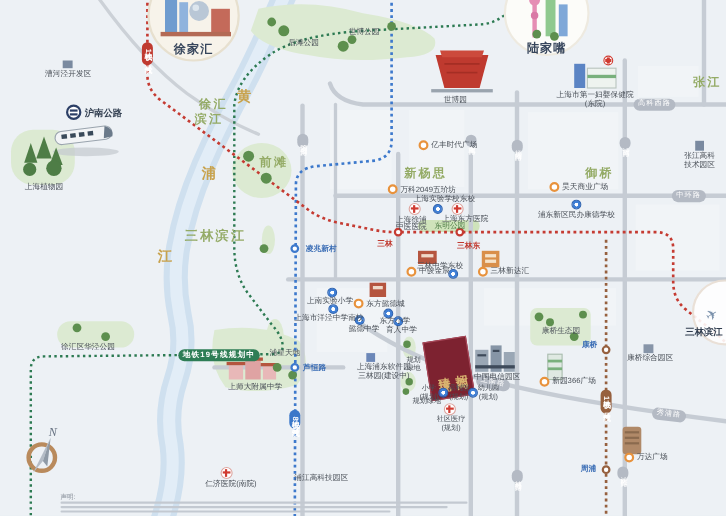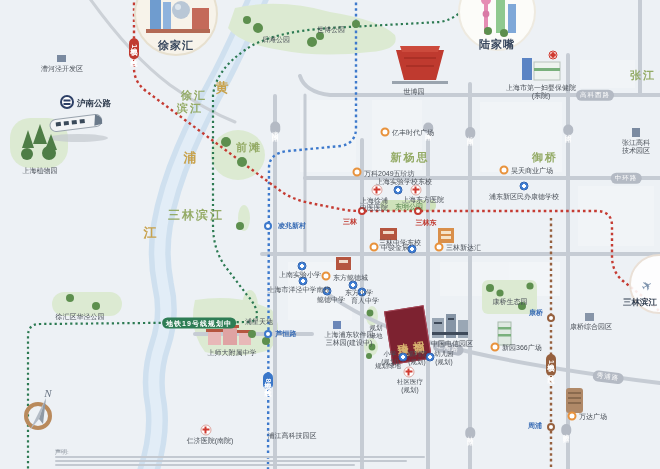--- a/index.html
+++ b/index.html
@@ -245,21 +245,21 @@
     <polygon points="46,398 39,419 43,424" fill="#8f9aa6"></polygon>
   </g>
 </svg>
 
 <div class="area dark" style="left:176px;top:45px">徐家汇</div>
 <div class="area dark" style="left:497px;top:44px">陆家嘴</div>
 <div class="area" style="left:194px;top:95px">徐汇</div>
 <div class="area" style="left:190px;top:108px">滨江</div>
 <div class="area" style="left:249px;top:147px">前滩</div>
 <div class="area" style="left:196px;top:215px;font-size:12px">三林滨江</div>
-<div class="area" style="left:410px;top:157px">新杨思</div>
+<div class="area" style="left:387px;top:157px">新杨思</div>
 <div class="area" style="left:545px;top:157px">御桥</div>
 <div class="area" style="left:643px;top:75px">张江</div>
 <div class="poi big" style="left:640px;top:302px">三林滨江</div>
 <div class="plane" style="left:647px;top:286px">✈</div>
 
 <div class="river-ch" style="left:222px;top:88px">黄</div>
 <div class="river-ch" style="left:190px;top:158px">浦</div>
 <div class="river-ch" style="left:150px;top:233px">江</div>
 
 <div class="pill v m l11" style="left:134px;top:49px">地铁11号线</div>

